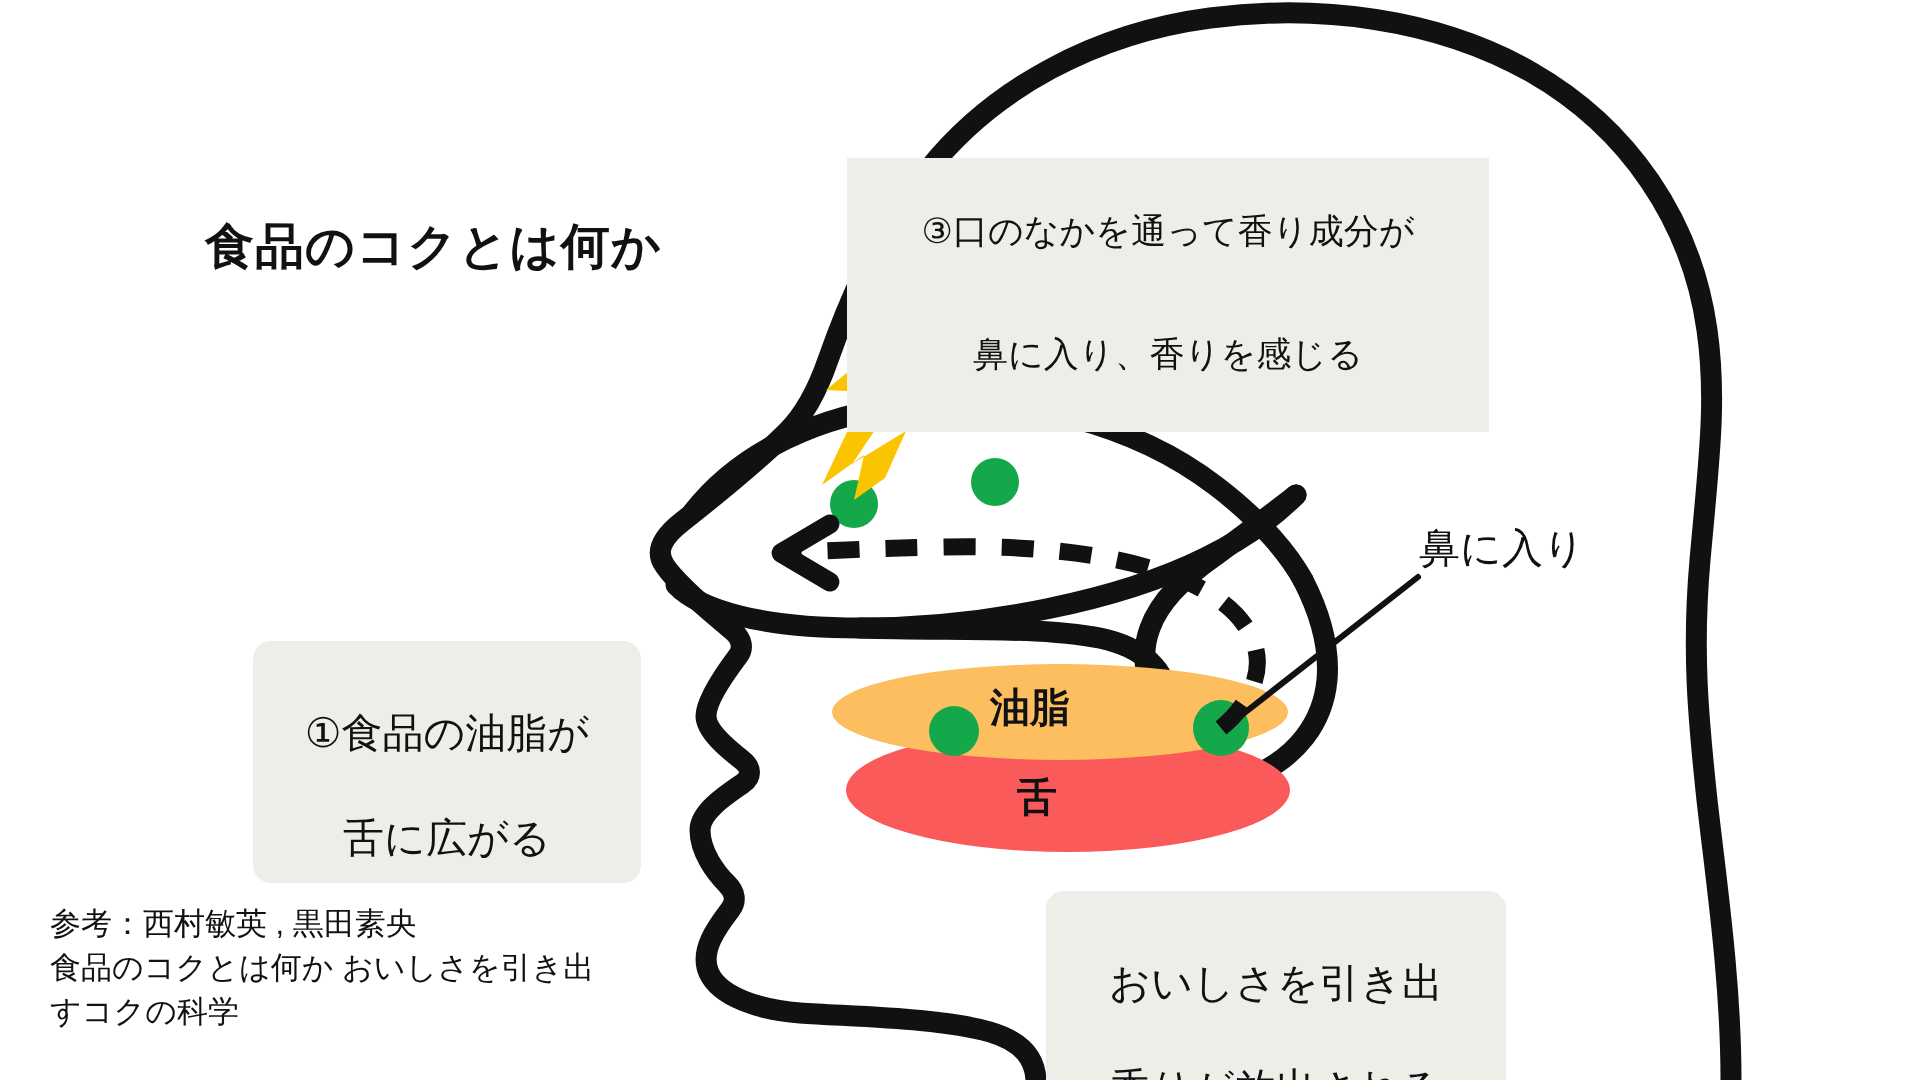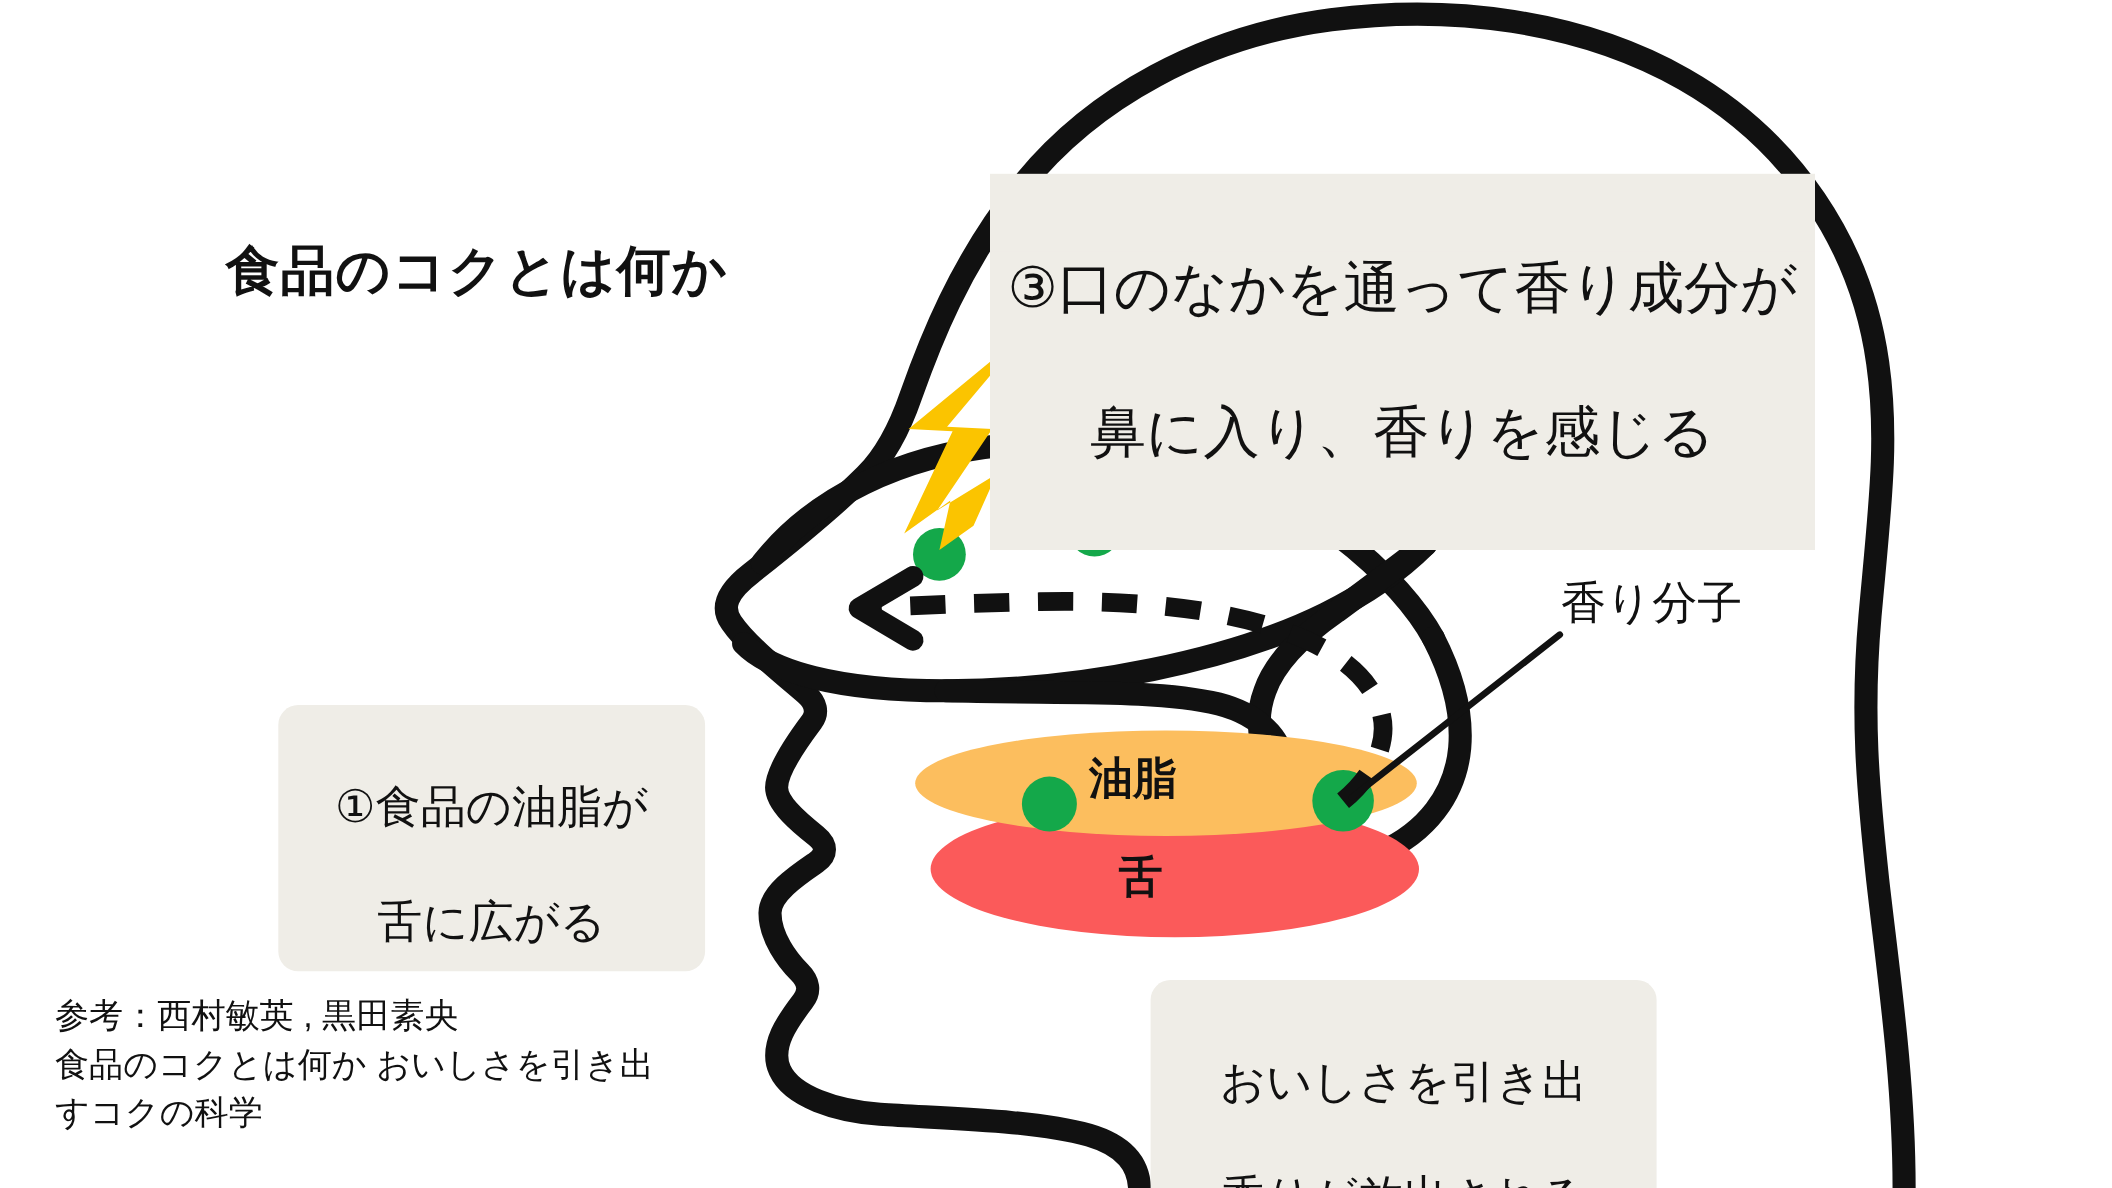--- a/index.html
+++ b/index.html
@@ -42,32 +42,33 @@
   
   .callout {
     position: absolute;
     background: #EFEDE7;
     color: #111111;
     text-align: center;
     line-height: 1.28;
     white-space: pre-line;
   }
   .callout-3 {
-    left: 900px;
+    left: 847px;
     top: 158px;
-    width: 750px;
-    font-size: 51px;
+    width: 642px;
+    font-size: 35px;
     padding: 6px 0 10px 0;
   }
   .callout-3 .l1 {
     display: block;
     background: #EFEDE7;
   }
   .callout-3 .l2 {
     display: block;
+    margin-top: 34px;
   }
   .callout-1 {
     left: 253px;
     top: 641px;
     width: 388px;
     padding: 14px 0 18px 0;
     font-size: 41px;
     border-radius: 18px;
   }
   .callout-2 {
@@ -214,19 +215,19 @@
   </div>
 
   <div class="callout callout-2">
     <span>おいしさを引き出</span><br>
     <span>香りが放出される</span>
   </div>
 
   <div class="organ-label label-oil">油脂</div>
   <div class="organ-label label-tongue">舌</div>
 
-  <div class="annot-molecule">香り分子</div>
+  <div class="annot-molecule">鼻に入り</div>
 
   <div class="reference">参考：西村敏英 , 黒田素央
 食品のコクとは何か おいしさを引き出
 すコクの科学</div>
 
 </div>
 
 </body></html>

